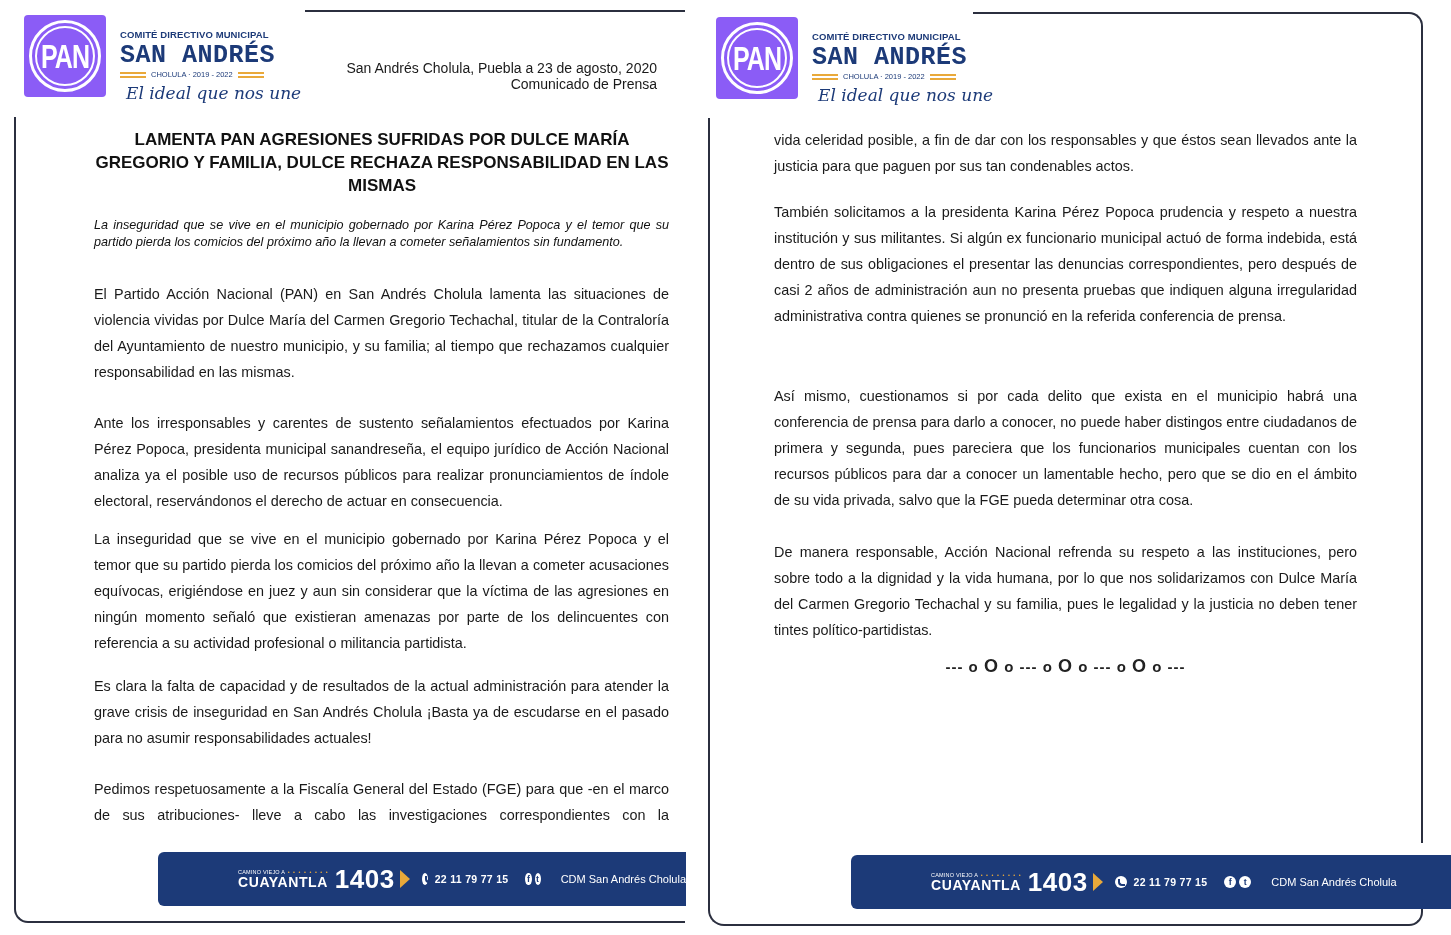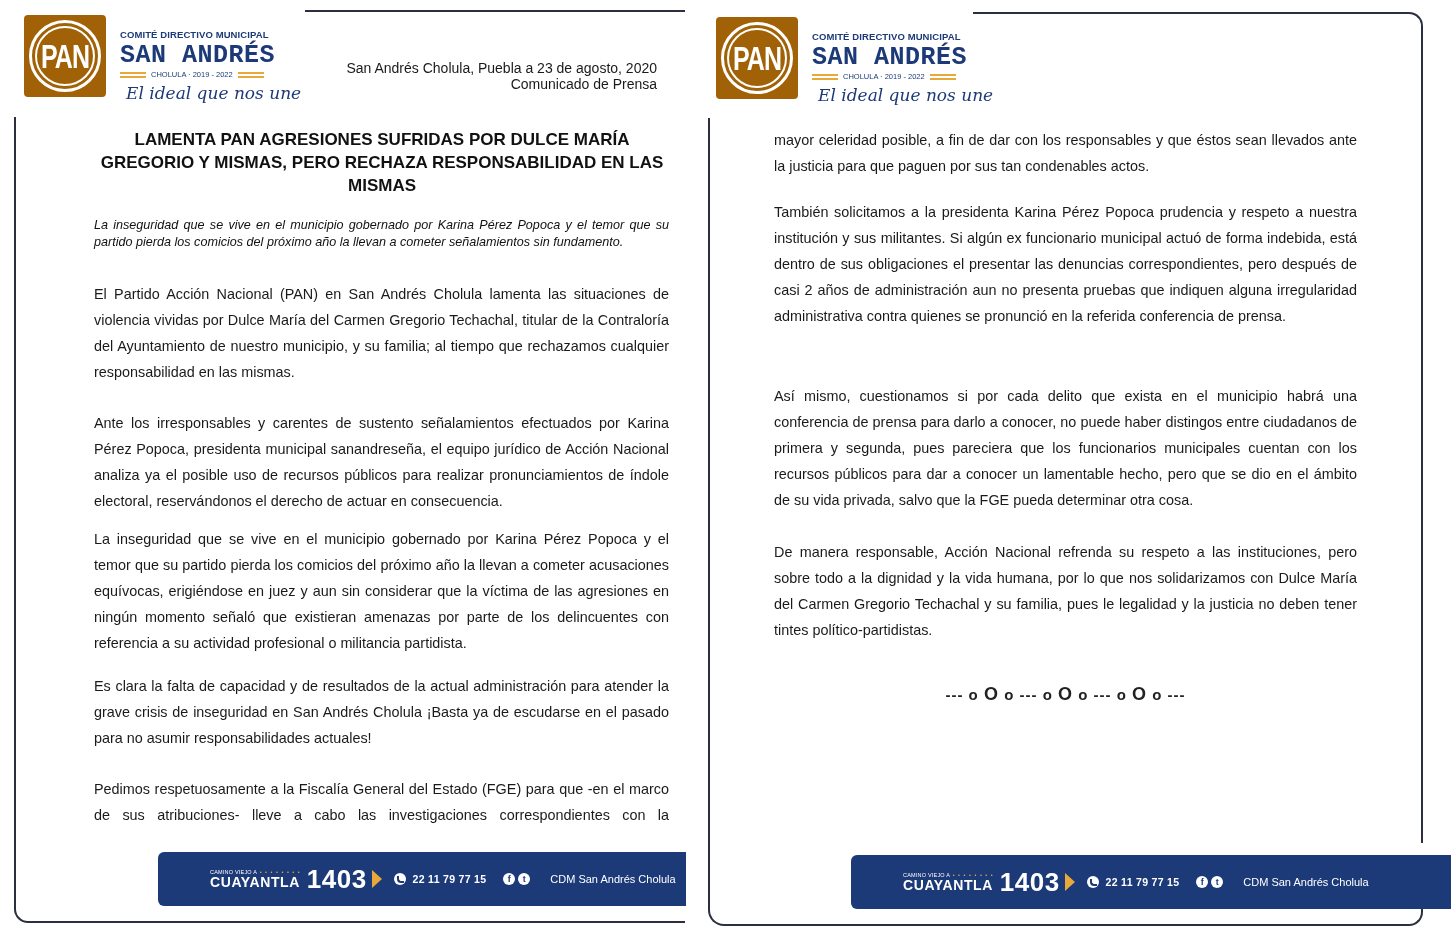--- a/index.html
+++ b/index.html
@@ -12,21 +12,21 @@
 
   
   .frame-top { position: absolute; height: 2px; background: #2b2f3f; }
   .frame-left { position: absolute; width: 2px; background: #2b2f3f; }
   .frame-right { position: absolute; width: 2px; background: #2b2f3f; }
   .frame-bottom { position: absolute; height: 2px; background: #2b2f3f; }
   .corner { position: absolute; border: 2px solid #2b2f3f; }
 
   
   .logo { position: absolute; display: flex; align-items: flex-start; }
-  .pan-box { width: 82px; height: 82px; background: #a16207; border-radius: 4px; position: relative; }
+  .pan-box { width: 82px; height: 82px; background: #8b5cf6; border-radius: 4px; position: relative; }
   .pan-ring { position: absolute; left: 5px; top: 5px; width: 72px; height: 72px; border-radius: 50%; border: 3px solid #fff; }
   .pan-ring-inner { position: absolute; left: 11px; top: 11px; width: 60px; height: 60px; border-radius: 50%; border: 2px solid #fff; display: flex; align-items: center; justify-content: center; }
   .pan-text { color: #fff; font-weight: bold; font-size: 25px; letter-spacing: -1px; font-family: "Liberation Sans", sans-serif; transform: scaleY(1.35); }
   .logo-text { margin-left: 14px; margin-top: 14px; width: 162px; }
   .comite { font-size: 9.5px; font-weight: bold; color: #1c3a78; letter-spacing: 0.1px; white-space: nowrap; }
   .san-andres { font-size: 25px; font-weight: bold; color: #1c3a78; line-height: 28px; margin-top: 2px; letter-spacing: 0.5px; white-space: nowrap; font-family: Liberation Mono, monospace; }
   .cholula-row { display: flex; align-items: center; margin-top: 0px; }
   .bars { width: 26px; display: flex; flex-direction: column; gap: 2px; }
   .bars span { display: block; height: 2px; background: #e9a93a; }
   .cholula { font-size: 7.5px; color: #1c3a78; margin: 0 5px; white-space: nowrap; }
@@ -36,25 +36,25 @@
   .dateline { position: absolute; right: 29px; top: 60px; text-align: right; font-size: 14px; line-height: 16px; color: #1a1a1a; }
 
   .title { position: absolute; left: 95px; width: 574px; top: 128px; text-align: center; font-weight: bold; font-size: 17px; line-height: 23px; color: #111; }
 
   .lede { position: absolute; left: 94px; width: 575px; top: 217px; font-style: italic; font-size: 12.6px; line-height: 16.5px; text-align: justify; color: #111; }
 
   .body-text { position: absolute; font-size: 14.4px; line-height: 26px; text-align: justify; color: #1a1a1a; }
   #page1 .body-text { left: 94px; width: 575px; }
   #page2 .body-text { left: 84px; width: 583px; }
 
-  .separator { position: absolute; left: 84px; width: 583px; top: 684px; text-align: center; font-size: 15px; font-weight: bold; color: #222; letter-spacing: 1px; }
+  .separator { position: absolute; left: 84px; width: 583px; top: 656px; text-align: center; font-size: 15px; font-weight: bold; color: #222; letter-spacing: 1px; }
   .separator .big { font-size: 18px; }
 
   
-  .banner { position: absolute; height: 54px; background: #1c3a78; border-radius: 6px 0 0 6px; display: flex; align-items: center; color: #fff; }
+  .banner { position: absolute; height: 54px; background: #1c3a78; border-radius: 6px 0 0 6px; display: flex; align-items: center; color: #fff; padding-left: 28px; }
   .addr { display: flex; flex-direction: column; margin-left: 52px; }
   .camino { font-size: 5.5px; letter-spacing: 0.2px; white-space: nowrap; }
   .camino .dots { color: #e9a93a; letter-spacing: 1px; }
   .cuayantla { font-size: 14px; font-weight: bold; letter-spacing: 0.6px; line-height: 14px; }
   .num { font-size: 26px; font-weight: bold; margin-left: 6px; letter-spacing: 0.5px; }
   .arrow { width: 0; height: 0; border-top: 9px solid transparent; border-bottom: 9px solid transparent; border-left: 10px solid #e9a93a; margin-left: 5px; }
   .phone-icon { width: 12px; height: 12px; border-radius: 50%; background: #fff; margin-left: 12px; position: relative; }
   .phone-icon::after { content: ""; position: absolute; left: 3px; top: 3px; width: 5px; height: 5px; border-left: 2px solid #1c3a78; border-bottom: 2px solid #1c3a78; border-radius: 0 0 0 4px; }
   .phone { font-size: 10.5px; margin-left: 7px; letter-spacing: 0.3px; white-space: nowrap; font-weight: bold; }
   .soc-icon { width: 12px; height: 12px; border-radius: 50%; background: #fff; color: #1c3a78; font-size: 9px; font-weight: bold; display: flex; align-items: center; justify-content: center; }
@@ -94,21 +94,21 @@
       </div>
       <div class="slogan">El ideal que nos une</div>
     </div>
   </div>
 
   <div class="dateline">
     <div>San Andrés Cholula, Puebla a 23 de agosto, 2020</div>
     <div>Comunicado de Prensa</div>
   </div>
 
-  <div class="title">LAMENTA PAN AGRESIONES SUFRIDAS POR DULCE MARÍA GREGORIO Y MISMAS, PERO RECHAZA RESPONSABILIDAD EN LAS MISMAS</div>
+  <div class="title">LAMENTA PAN AGRESIONES SUFRIDAS POR DULCE MARÍA GREGORIO Y FAMILIA, DULCE RECHAZA RESPONSABILIDAD EN LAS MISMAS</div>
   <div class="lede">La inseguridad que se vive en el municipio gobernado  por Karina Pérez Popoca y el temor que su partido pierda los comicios del próximo año la llevan a cometer señalamientos sin fundamento.</div>
 
   <p class="body-text" style="top:410px;">Ante los irresponsables y carentes de sustento señalamientos efectuados por Karina Pérez Popoca, presidenta municipal sanandreseña, el equipo jurídico de Acción Nacional analiza ya el posible uso de recursos públicos para realizar pronunciamientos de índole electoral, reservándonos el derecho de actuar en consecuencia.</p>
   <p class="body-text" style="top:281px;">El Partido Acción Nacional (PAN) en San Andrés Cholula lamenta las situaciones de violencia vividas por Dulce María del Carmen Gregorio Techachal, titular de la Contraloría del Ayuntamiento de nuestro municipio, y su familia; al tiempo que rechazamos cualquier responsabilidad en las mismas.</p>
   <p class="body-text" style="top:526px;">La inseguridad que se vive en el municipio gobernado  por Karina Pérez Popoca y el temor que su partido pierda los comicios del próximo año la llevan a cometer acusaciones equívocas, erigiéndose en juez y aun sin considerar que la víctima de las agresiones en ningún momento señaló que existieran amenazas por parte de los delincuentes con referencia a su actividad profesional o militancia partidista.</p>
   <p class="body-text" style="top:776px; text-align-last: justify;">Pedimos respetuosamente a la Fiscalía General del Estado (FGE) para que -en el marco de sus atribuciones-  lleve  a cabo las investigaciones  correspondientes con  la</p>
   <p class="body-text" style="top:673px;">Es clara la falta de capacidad y de resultados de la actual administración para atender la grave crisis de inseguridad en San Andrés Cholula ¡Basta ya de escudarse en el pasado para no asumir responsabilidades actuales!</p>
 
   <div class="banner" style="left:158px; top:852px; width:528px;">
     <div class="addr">
@@ -152,21 +152,21 @@
         <span class="cholula">CHOLULA · 2019 - 2022</span>
         <div class="bars">
             <span></span>
             <span></span>
           </div>
       </div>
       <div class="slogan">El ideal que nos une</div>
     </div>
   </div>
 
-  <p class="body-text" style="top:127px;">mayor celeridad posible, a fin de dar con los responsables y que éstos sean llevados ante la justicia para que paguen por sus tan condenables actos.</p>
+  <p class="body-text" style="top:127px;">vida celeridad posible, a fin de dar con los responsables y que éstos sean llevados ante la justicia para que paguen por sus tan condenables actos.</p>
   <p class="body-text" style="top:199px;">También solicitamos a la presidenta Karina Pérez Popoca prudencia y respeto a nuestra institución y sus militantes. Si algún ex funcionario municipal actuó de forma indebida, está dentro de sus obligaciones el presentar las denuncias correspondientes, pero después de casi 2 años de administración aun no presenta pruebas que indiquen alguna irregularidad administrativa contra quienes se pronunció en la referida conferencia de prensa.</p>
   <p class="body-text" style="top:383px;">Así mismo, cuestionamos si por cada delito que exista en el municipio habrá una conferencia de prensa para darlo a conocer, no puede haber distingos entre ciudadanos de primera y segunda, pues pareciera que los funcionarios municipales cuentan con los recursos públicos para dar a conocer un lamentable hecho, pero que se dio en el ámbito de su vida privada, salvo que la FGE pueda determinar otra cosa.</p>
   <p class="body-text" style="top:539px;">De manera responsable, Acción Nacional refrenda su respeto a las instituciones, pero sobre todo a la dignidad y la vida humana, por lo que nos solidarizamos con Dulce María del Carmen Gregorio Techachal y su familia, pues le legalidad y la justicia no deben tener tintes político-partidistas.</p>
 
   <div class="separator">
     <span>---</span>
     <span>o</span>
     <span class="big">O</span>
     <span>o</span>
     <span>---</span>

